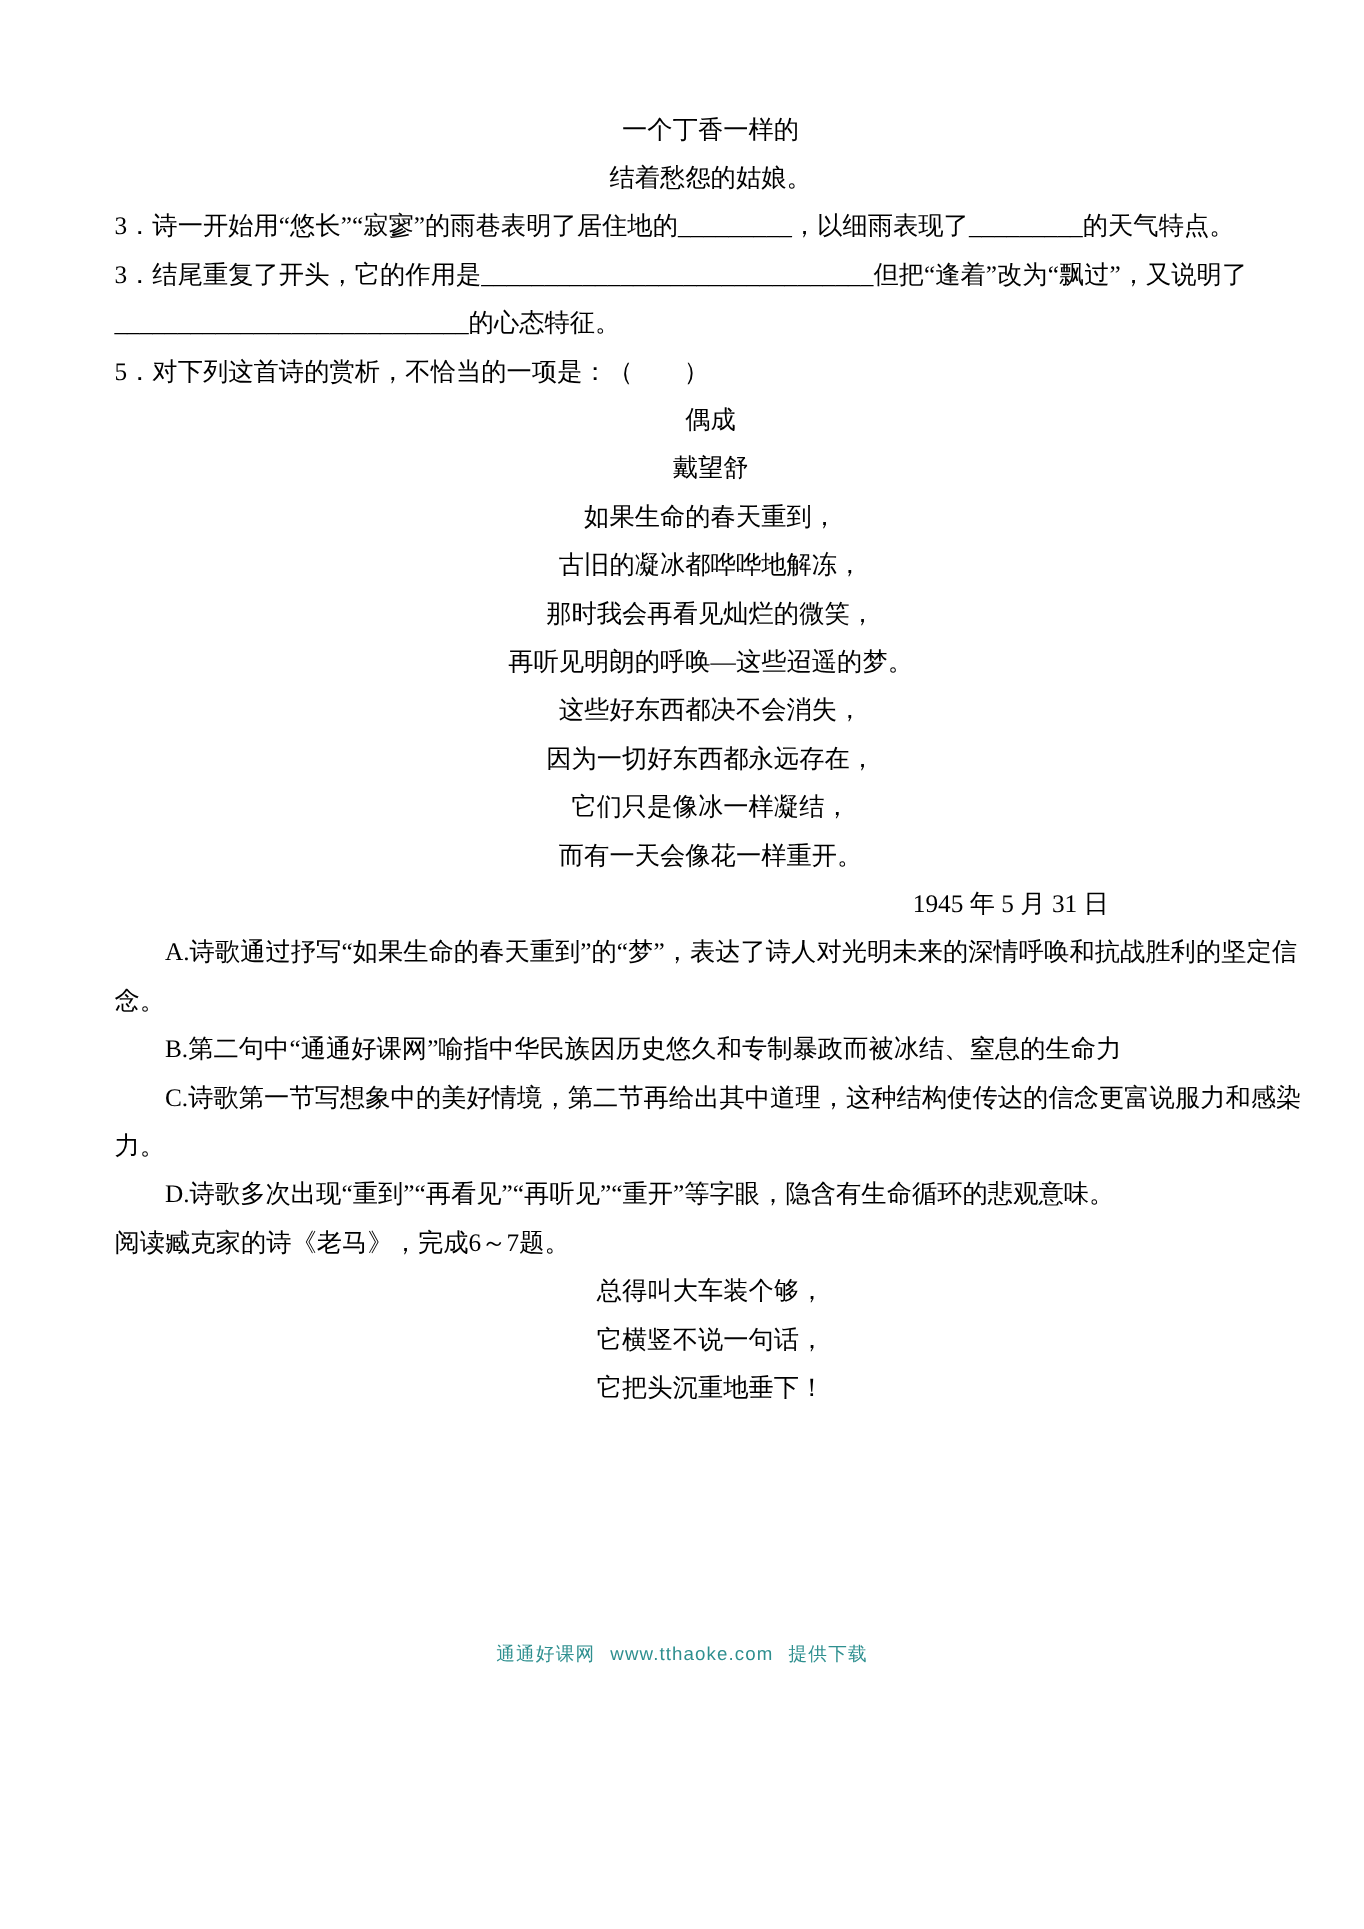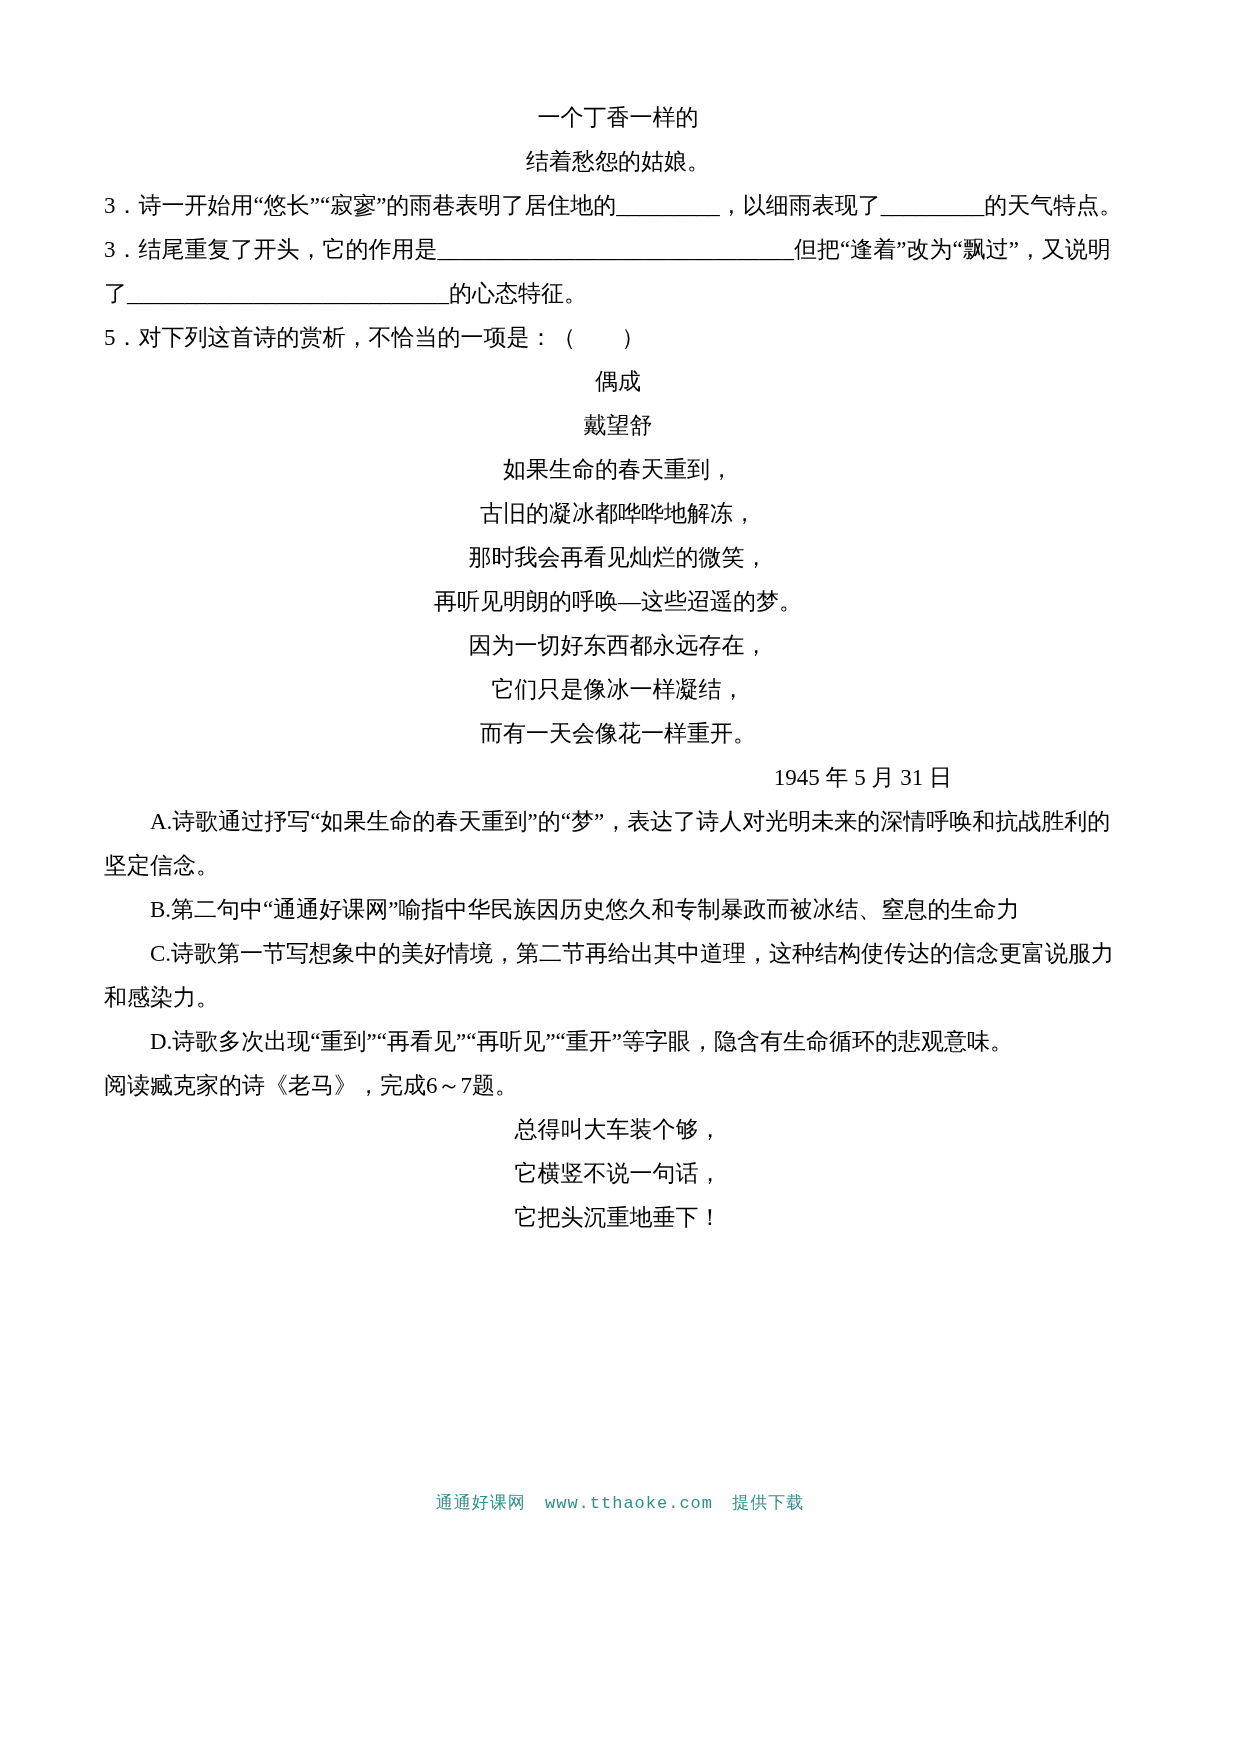--- a/index.html
+++ b/index.html
@@ -3,37 +3,37 @@
 <meta charset="utf-8">
 <style>
   html, body { margin: 0; padding: 0; background: #ffffff; }
   .page {
     position: relative;
     width: 1240px;
     height: 1754px;
     margin: 0 auto;
     background: #ffffff;
     box-sizing: border-box;
-    padding: 96px 108px 0 104px;
+    padding: 96px 52px 0 104px;
     font-family: "Liberation Serif", "DejaVu Serif", serif;
     font-size: 23px;
     color: #000000;
     line-height: 44px;
   }
   .page p { margin: 0; }
   .center { text-align: center; }
   .right-date { text-align: right; padding-right: 180px; }
   .indent { text-indent: 2em; }
   .footer {
     position: absolute;
     left: 0;
     right: 0;
     top: 1492px;
     text-align: center;
-    font-family: Liberation Mono, monospace;
+    font-family: Liberation Sans, sans-serif;
     font-size: 17px;
     line-height: 24px;
     color: #2e8f8f;
     letter-spacing: 1px;
   }
   .footer span { margin: 0 4px; }
 </style>
 </head>
 <body>
 
@@ -46,20 +46,21 @@
   <p>3．结尾重复了开头，它的作用是_______________________________但把“逢着”改为“飘过”，又说明了____________________________的心态特征。</p>
   <p>5．对下列这首诗的赏析，不恰当的一项是：（　　）</p>
 
   <p class="center">偶成</p>
   <p class="center">戴望舒</p>
 
   <p class="center">如果生命的春天重到，</p>
   <p class="center">古旧的凝冰都哗哗地解冻，</p>
   <p class="center">那时我会再看见灿烂的微笑，</p>
   <p class="center">再听见明朗的呼唤—这些迢遥的梦。</p>
+  <p class="center">这些好东西都决不会消失，</p>
   <p class="center">因为一切好东西都永远存在，</p>
   <p class="center">它们只是像冰一样凝结，</p>
   <p class="center">而有一天会像花一样重开。</p>
 
   <p class="right-date">1945 年 5 月 31 日</p>
 
   <p class="indent">A.诗歌通过抒写“如果生命的春天重到”的“梦”，表达了诗人对光明未来的深情呼唤和抗战胜利的坚定信念。</p>
   <p class="indent">B.第二句中“通通好课网”喻指中华民族因历史悠久和专制暴政而被冰结、窒息的生命力</p>
   <p class="indent">C.诗歌第一节写想象中的美好情境，第二节再给出其中道理，这种结构使传达的信念更富说服力和感染力。</p>
   <p class="indent">D.诗歌多次出现“重到”“再看见”“再听见”“重开”等字眼，隐含有生命循环的悲观意味。</p>

